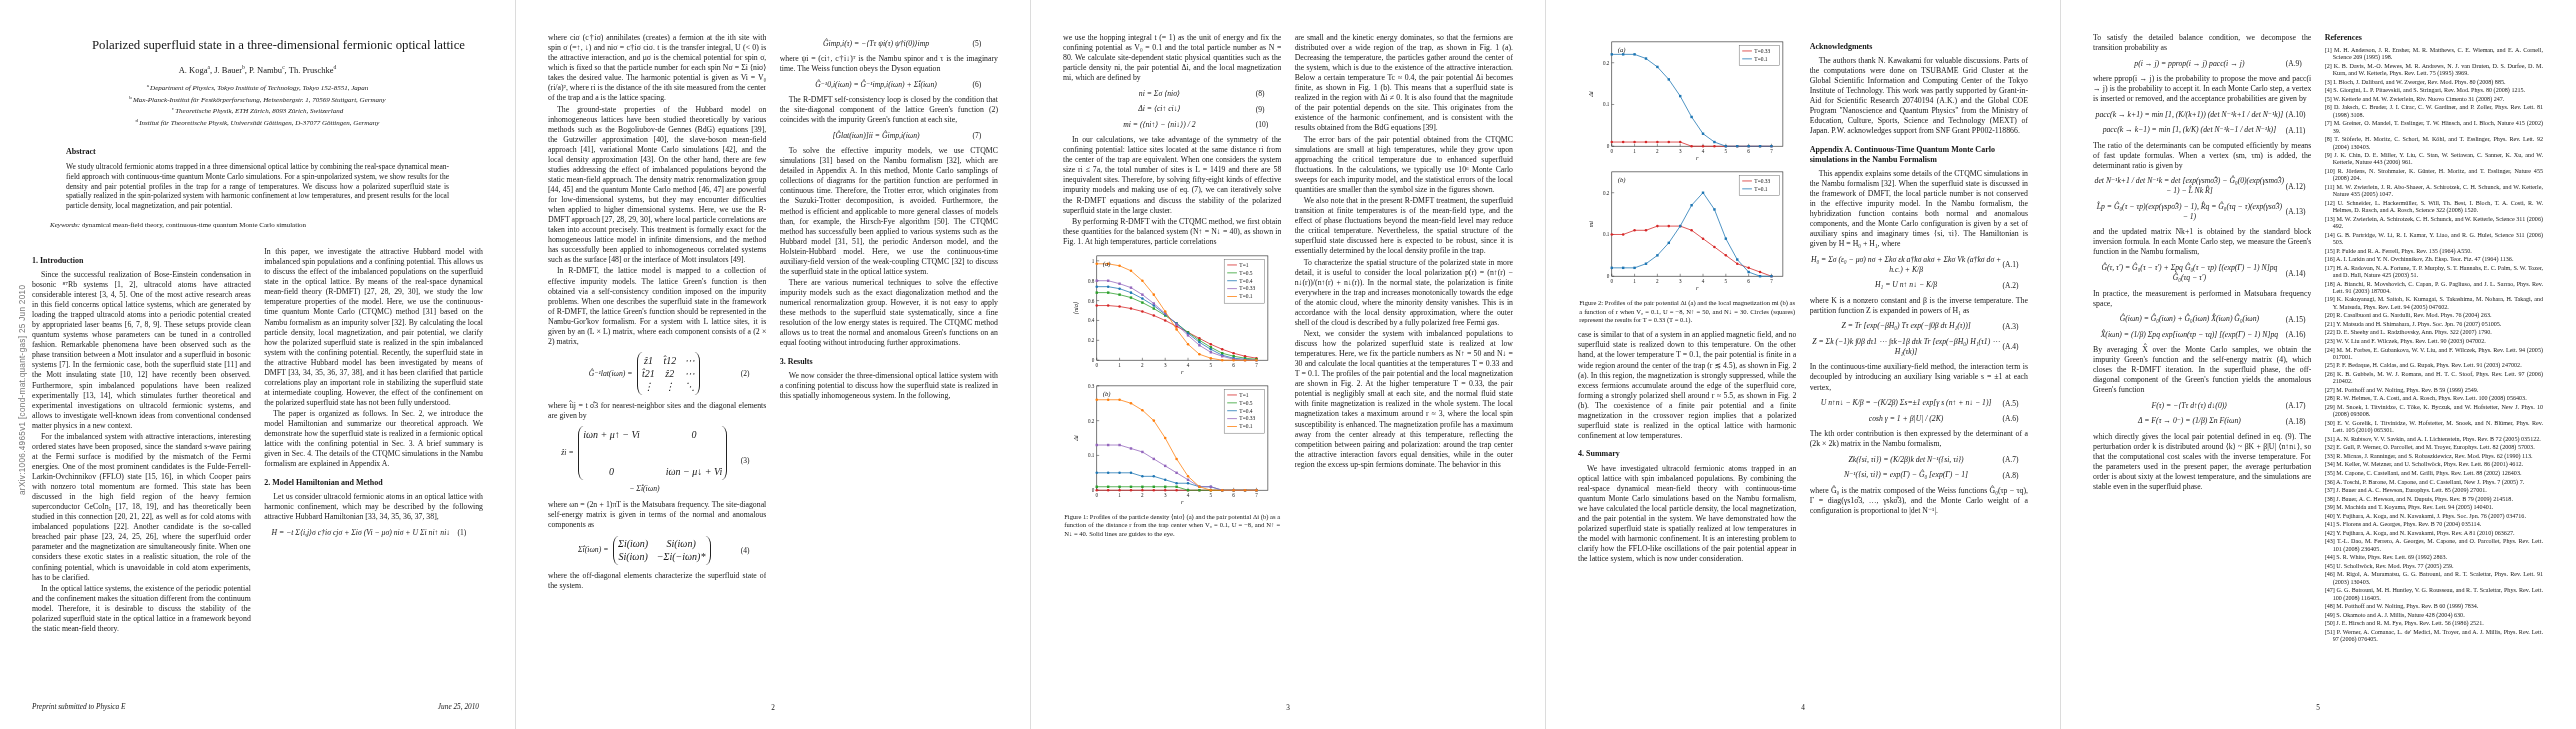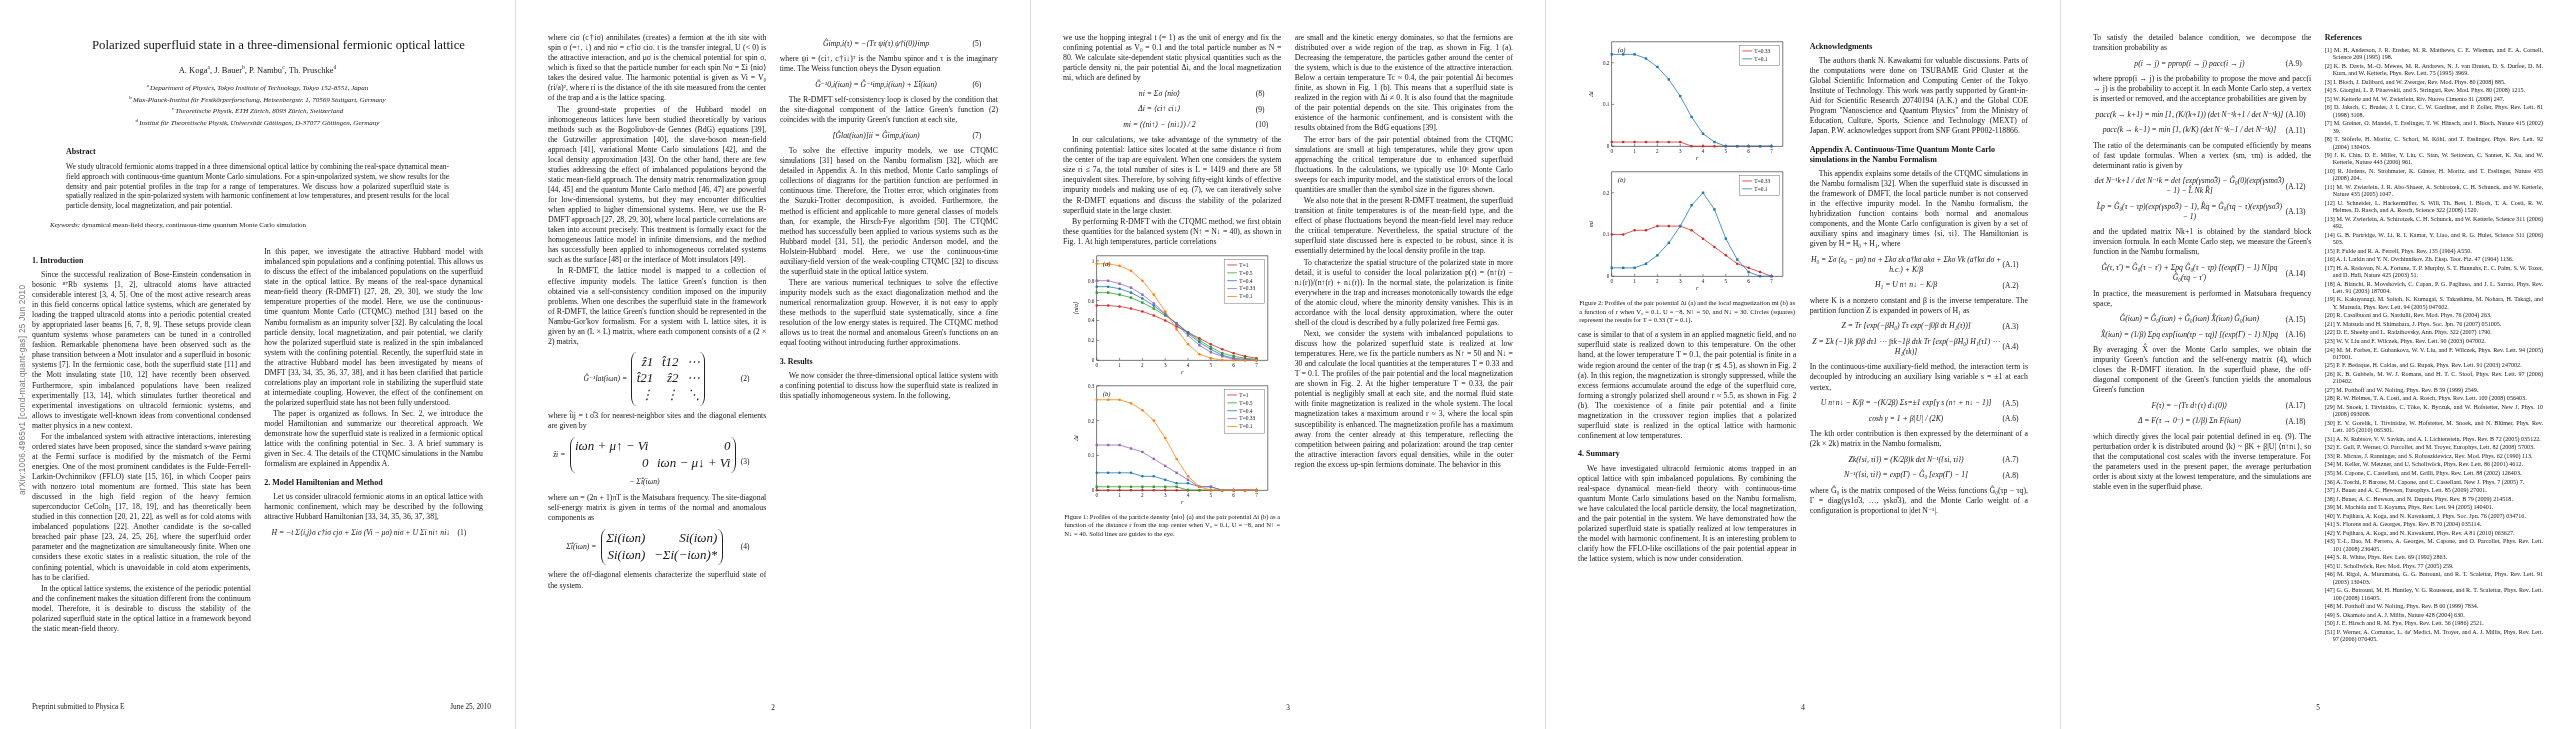--- a/index.html
+++ b/index.html
@@ -32,36 +32,36 @@
   
   .sec-heading{font-weight:bold;font-size:8px;line-height:1.25;margin:8.5px 0 4.3px}
   .para{font-size:7.8px;line-height:1.29;text-align:justify;text-indent:9px;margin:0 0 1.2px}
   .para.noind{text-indent:0}
   .eq{display:flex;align-items:center;margin:5.5px 0}
   .eq-body{flex:1;text-align:center;font-style:italic;font-size:7.7px;line-height:1.3;
            display:flex;align-items:center;justify-content:center;gap:4.3px;flex-wrap:wrap;padding:0 1.2px}
   .eq-num{width:25.5px;text-align:left;font-size:7.5px;font-style:normal}
   .mat-grid{display:inline-grid;column-gap:8.5px;row-gap:1.8px;padding:2.4px 4.3px;
             border-left:0.8px solid #222;border-right:0.8px solid #222;border-radius:5.5px/9px}
-  .mcell{font-size:13px;text-align:right;line-height:1.15}
+  .mcell{font-size:10px;text-align:center;line-height:1.15}
   .mlhs,.mtail{font-size:7.7px}
   .caption{font-size:6.6px;line-height:1.28;text-align:justify;margin:4.9px 1.2px 6px;text-indent:0}
   .chart-box{width:202px;margin:3.6px auto 1.2px}
   svg text{font-family:"Liberation Serif","DejaVu Serif",serif;fill:#161616}
   .tick{font-size:8.5px}
   .leg{font-size:9px}
   .plabel{font-size:11px;font-style:italic}
   .axis{font-size:10.5px;font-style:italic}
   
   .refs-heading{font-weight:bold;font-size:8px;margin:0 0 4.9px}
   .refs{font-size:6.1px;line-height:1.21}
   .ref{padding-left:8px;text-indent:-8px;text-align:justify;margin-bottom:1.2px}
   
-  .footer{position:absolute;left:32px;right:24px;bottom:18px;display:flex;justify-content:space-between;
-          font-size:7.3px}
+  .footer{position:absolute;left:32px;right:36px;bottom:18px;display:flex;justify-content:space-between;
+          font-style:italic;font-size:7.3px}
   .pagenum{position:absolute;bottom:17px;left:0;right:0;text-align:center;font-size:7.3px}
 </style>
 </head>
 <body>
 
 <div class="page">
   <div class="stamp">arXiv:1006.4965v1  [cond-mat.quant-gas]  25 Jun 2010</div>
   <div class="inner">
     <div class="title">Polarized superfluid state in a three-dimensional fermionic optical lattice</div>
     <div class="authors">
@@ -128,21 +128,21 @@
                 <span class="mcell">⋮</span>
                 <span class="mcell">⋱</span>
               </span>
             </span>
             <span class="eq-num">(2)</span>
           </div>
           <div class="para noind">where t̂ij = t σ̂3 for nearest-neighbor sites and the diagonal elements are given by</div>
           <div class="eq">
             <span class="eq-body">
               <span class="mlhs">ẑi =</span>
-              <span class="mat-grid" style="grid-template-columns: repeat(2, auto);">
+              <span class="mat-grid" style="grid-template-columns: repeat(2, auto); gap: 26px;">
                 <span class="mcell">iωn + μ↑ − Vi</span>
                 <span class="mcell">0</span>
                 <span class="mcell">0</span>
                 <span class="mcell">iωn − μ↓ + Vi</span>
               </span>
               <span class="mtail">− Σ̂i(iωn)</span>
             </span>
             <span class="eq-num">(3)</span>
           </div>
           <div class="para noind">where ωn = (2n + 1)πT is the Matsubara frequency. The site-diagonal self-energy matrix is given in terms of the normal and anomalous components as</div>

